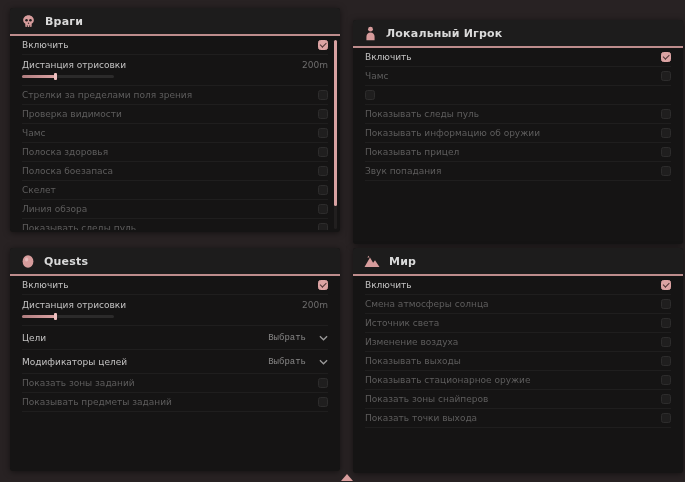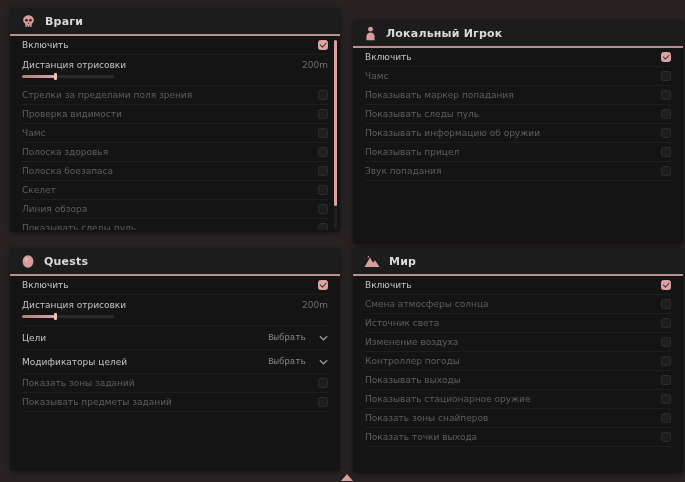--- a/index.html
+++ b/index.html
@@ -197,21 +197,20 @@
   <div class="body">
     <div class="row">
       <span class="lbl on">Включить</span>
       <span class="cb checked"></span>
     </div>
     <div class="row">
       <span class="lbl">Чамс</span>
       <span class="cb"></span>
     </div>
     <div class="row">
-      <span class="lbl">Показывать маркер попадания</span>
       <span class="cb"></span>
     </div>
     <div class="row">
       <span class="lbl">Показывать следы пуль</span>
       <span class="cb"></span>
     </div>
     <div class="row">
       <span class="lbl">Показывать информацию об оружии</span>
       <span class="cb"></span>
     </div>
@@ -301,24 +300,20 @@
     </div>
     <div class="row">
       <span class="lbl">Источник света</span>
       <span class="cb"></span>
     </div>
     <div class="row">
       <span class="lbl">Изменение воздуха</span>
       <span class="cb"></span>
     </div>
     <div class="row">
-      <span class="lbl">Контроллер погоды</span>
-      <span class="cb"></span>
-    </div>
-    <div class="row">
       <span class="lbl">Показывать выходы</span>
       <span class="cb"></span>
     </div>
     <div class="row">
       <span class="lbl">Показывать стационарное оружие</span>
       <span class="cb"></span>
     </div>
     <div class="row">
       <span class="lbl">Показать зоны снайперов</span>
       <span class="cb"></span>

